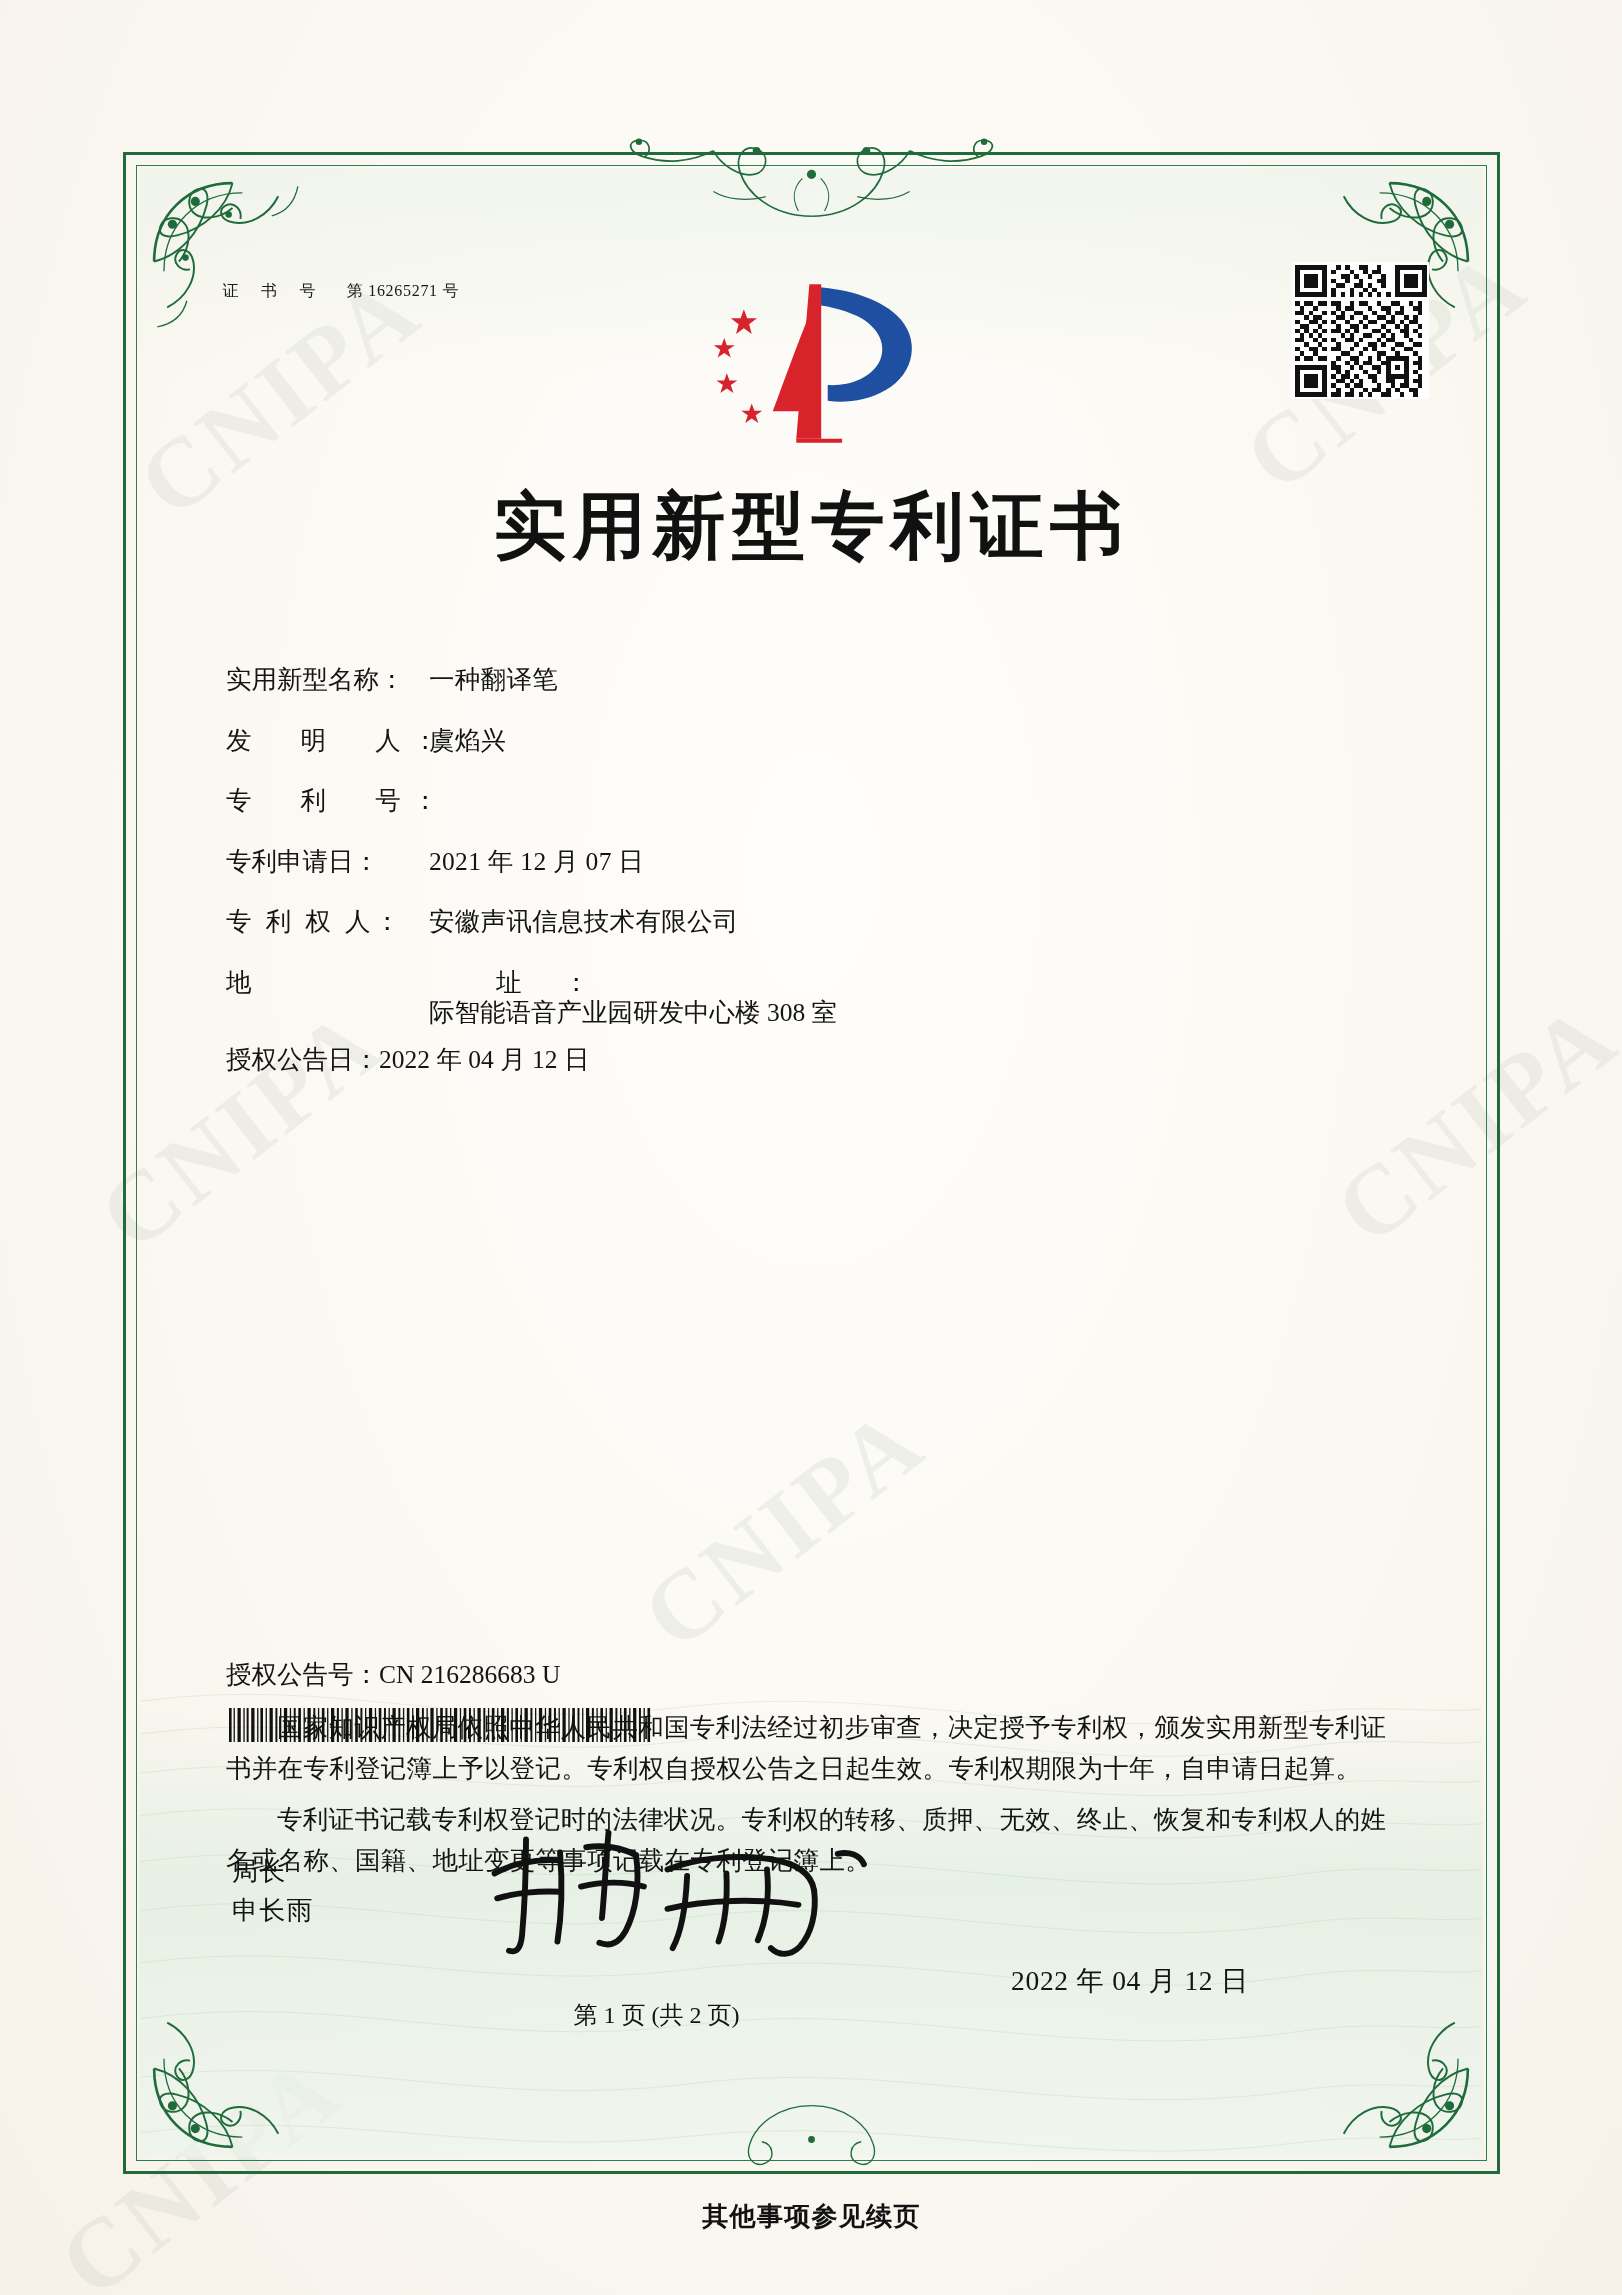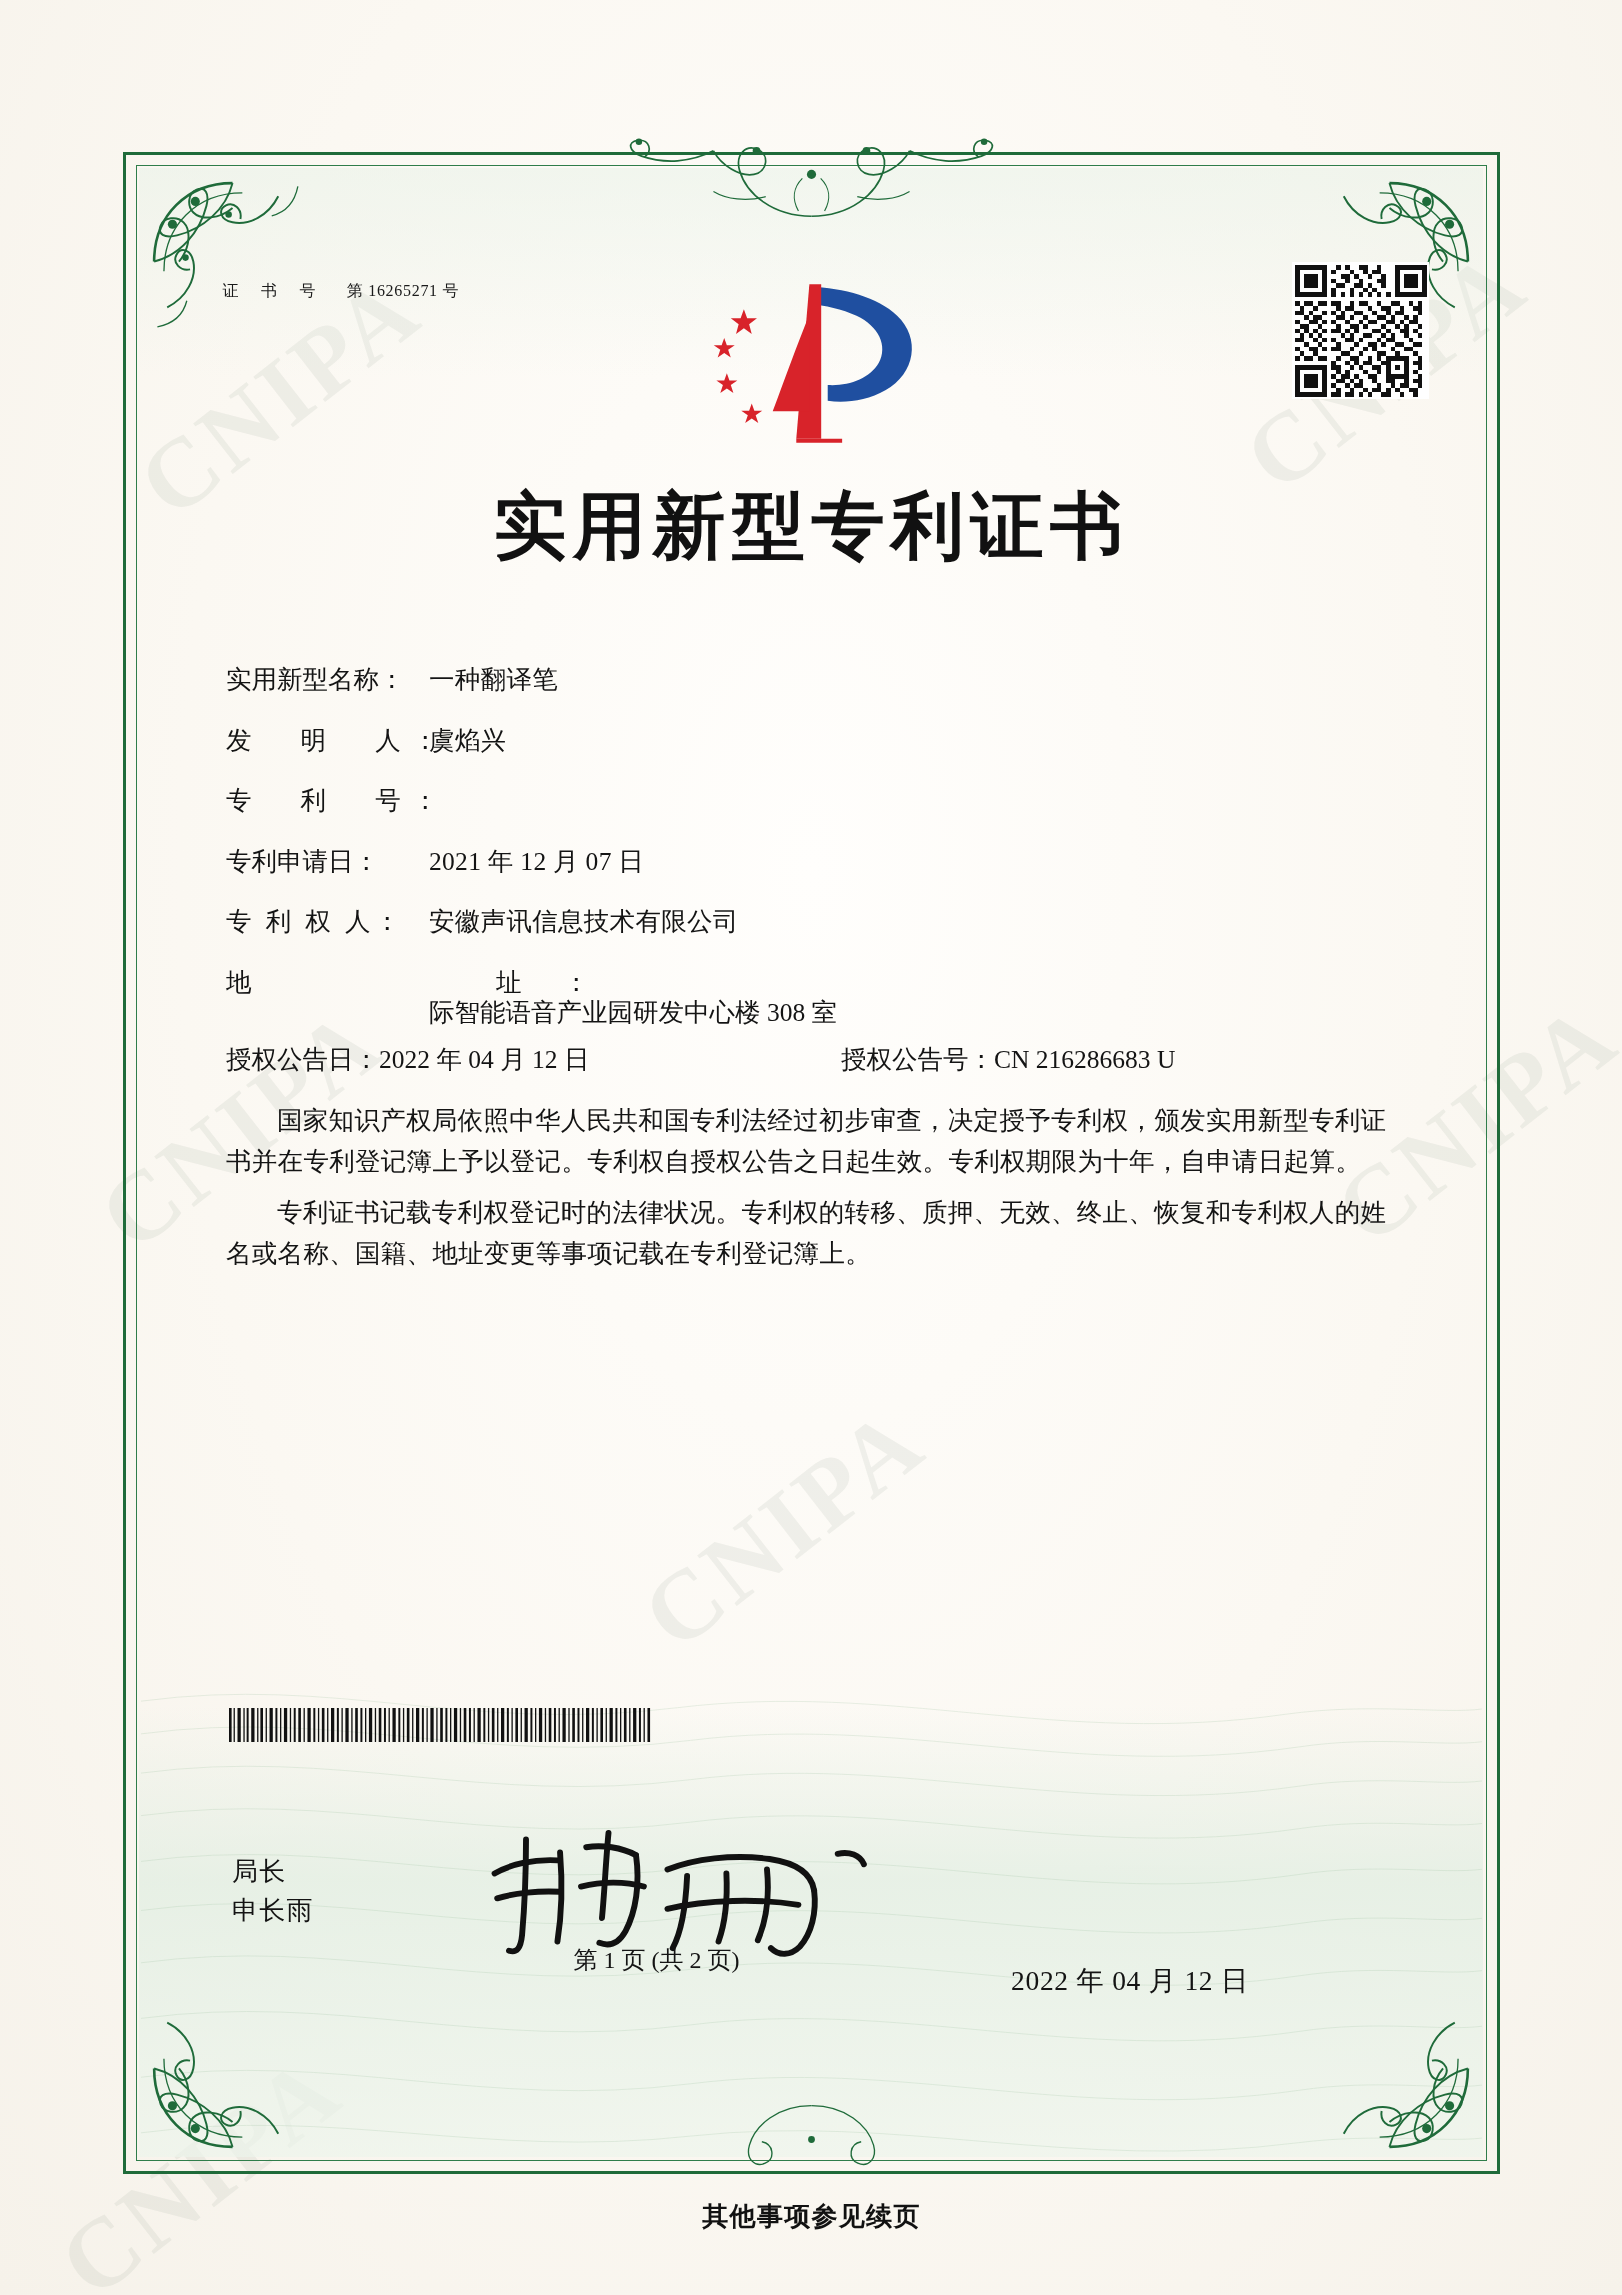--- a/index.html
+++ b/index.html
@@ -182,21 +182,22 @@
   .addr-second {
     margin-left: 203px;
     margin-top: -22px;
     margin-bottom: 21px;
     font-size: 25.5px;
   }
 
   .two-col-row {
     display: flex;
     align-items: flex-start;
-    margin-bottom: 28px;
+    margin-bottom: 20px;
+    flex-direction: column;
   }
   .two-col-row .c1 { width: 615px; flex: 0 0 615px; }
   .two-col-row .c2 { flex: 1; }
 
   .para {
     font-size: 25.5px;
     line-height: 1.62;
     text-indent: 51px;
     margin: 0 0 5.2px 0;
     color: #141414;
@@ -235,21 +236,21 @@
     left: 1011px;
     top: 1963px;
     font-size: 27.5px;
     color: #141414;
     letter-spacing: 0.7px;
   }
 
   .page-no {
     position: absolute;
     left: 0;
-    top: 1944px;
+    top: 1999px;
     width: 1313px;
     text-align: center;
     font-size: 24px;
     color: #141414;
   }
 
   .footer-note {
     position: absolute;
     left: 0;
     top: 2199px;

